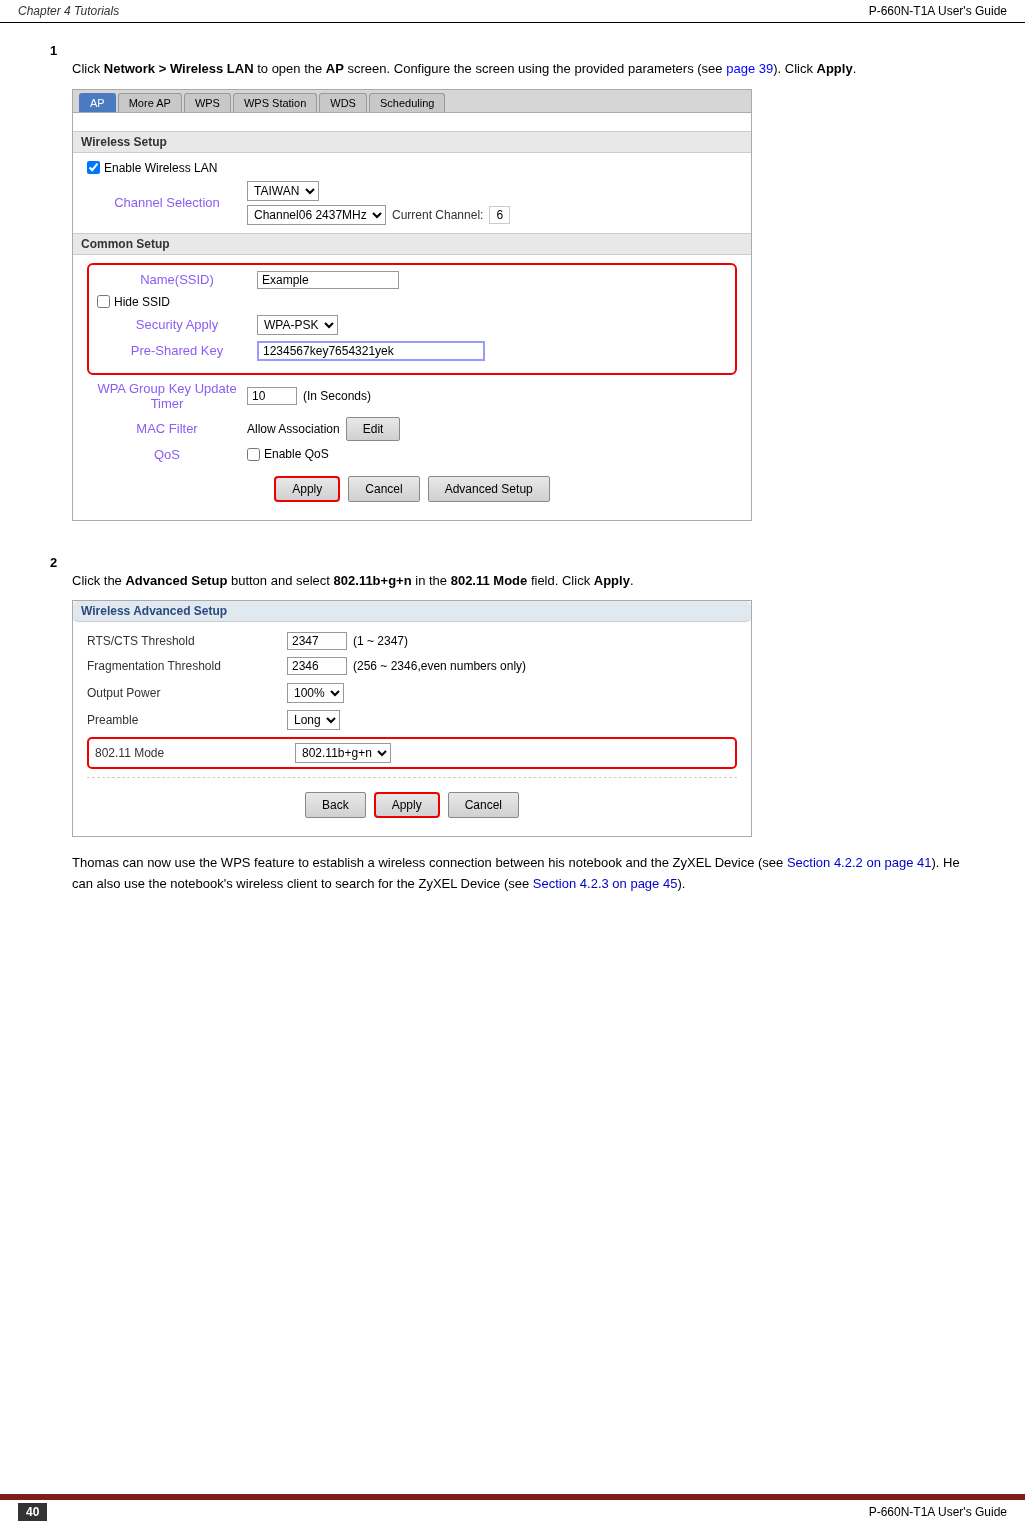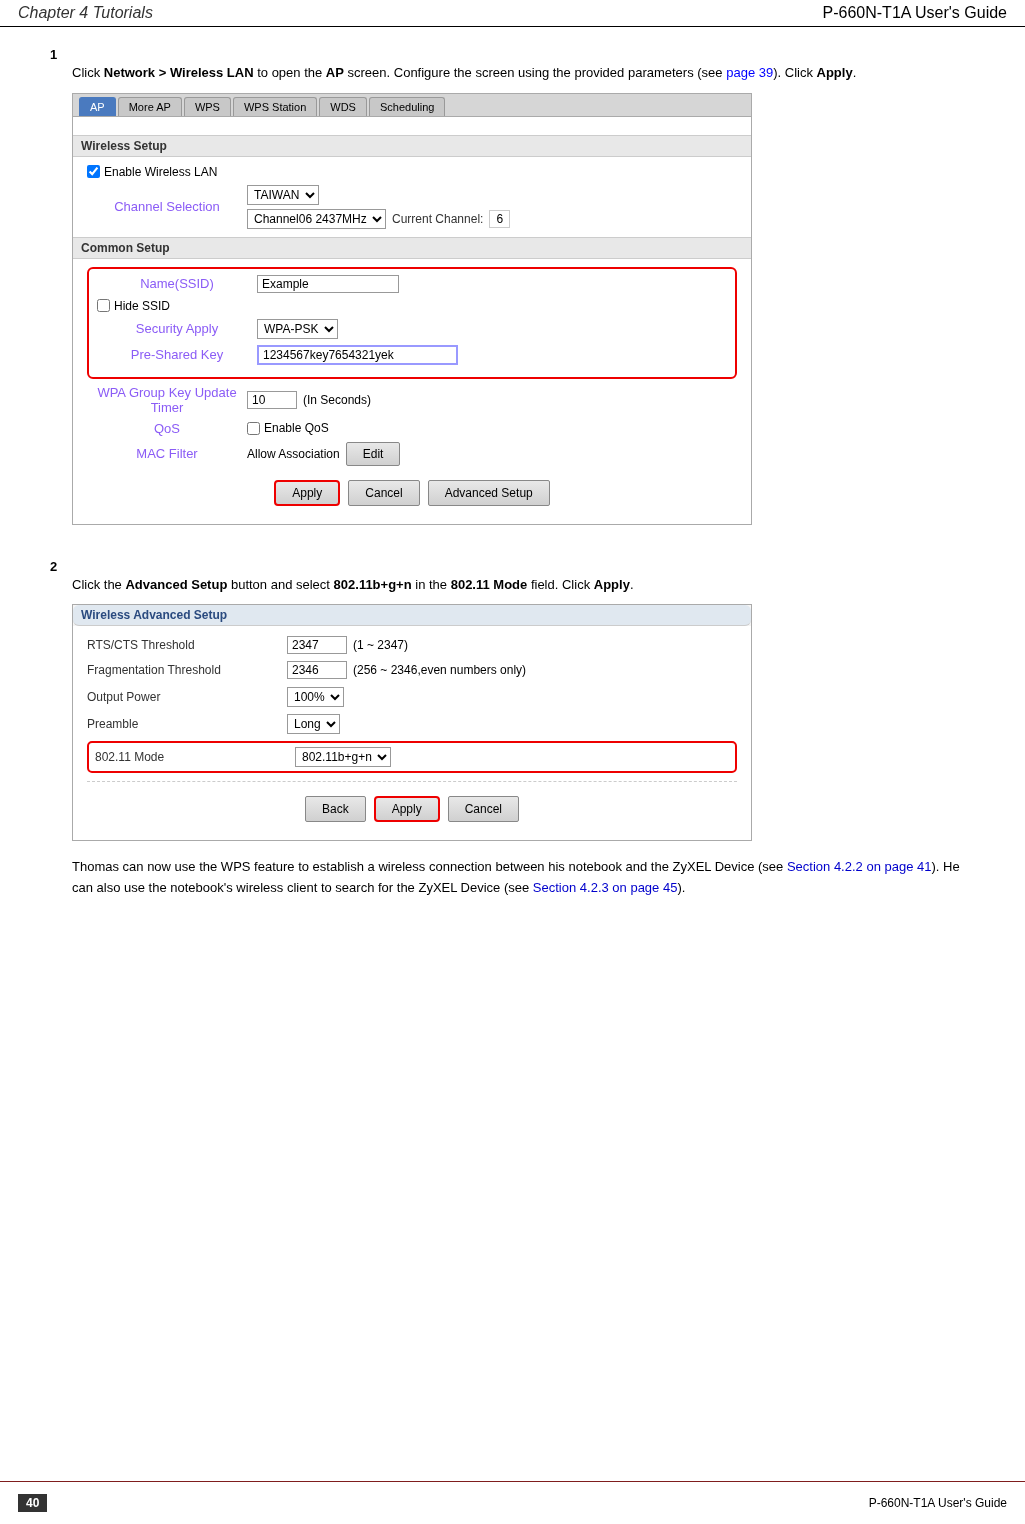--- a/index.html
+++ b/index.html
@@ -11,29 +11,29 @@
       width: 1025px;
       min-height: 1524px;
       padding: 0;
     }
     .page-header {
       display: flex;
       justify-content: space-between;
       align-items: center;
       border-bottom: 1px solid #000;
       padding: 4px 18px;
-      font-size: 16px;
+      font-size: 12px;
     }
     .page-header-left { font-style: italic; color: #333; }
     .page-footer {
       display: flex;
       justify-content: space-between;
       align-items: center;
-      border-top: 1px solid #7f1d1d;
-      padding: 12px 18px;
+      border-top: 6px solid #7f1d1d;
+      padding: 3px 18px;
       font-size: 12px;
       position: fixed;
       bottom: 0;
       width: 1025px;
       background: #fff;
     }
     .page-number-box {
       background: #333;
       color: #fff;
       padding: 2px 8px;
@@ -296,46 +296,46 @@
               <div class="form-value">
                 <select>
                   <option>WPA-PSK</option>
                 </select>
               </div>
             </div>
 
             <div class="form-row">
               <div class="form-label">Pre-Shared Key</div>
               <div class="form-value">
-                <input type="text" value="1234567key7654321yek" style="width: 201px; border: 2px solid rgb(153, 153, 255);">
+                <input type="text" value="1234567key7654321yek" style="width: 228px; border: 2px solid rgb(153, 153, 255);">
               </div>
             </div>
           </div>
 
           <div class="form-row">
             <div class="form-label">WPA Group Key Update Timer</div>
             <div class="form-value" style="display:flex;align-items:center;gap:6px;">
               <input type="text" value="10" style="width: 50px;">
               <span>(In Seconds)</span>
             </div>
           </div>
 
           <div class="form-row">
+            <div class="form-label">MAC Filter</div>
+            <div class="form-value" style="display:flex;align-items:center;gap:6px;">
+              <span>Allow Association</span>
+              <button class="btn">Edit</button>
+            </div>
+          </div>
+
+          <div class="form-row">
             <div class="form-label">QoS</div>
             <div class="form-value" style="display:flex;align-items:center;gap:4px;">
               <input type="checkbox" style="">
               <span>Enable QoS</span>
-            </div>
-          </div>
-
-          <div class="form-row">
-            <div class="form-label">MAC Filter</div>
-            <div class="form-value" style="display:flex;align-items:center;gap:6px;">
-              <span>Allow Association</span>
-              <button class="btn">Edit</button>
             </div>
           </div>
 
           <div class="button-row">
             <button class="btn btn-apply">Apply</button>
             <button class="btn">Cancel</button>
             <button class="btn">Advanced Setup</button>
           </div>
         </div>
       </div>

